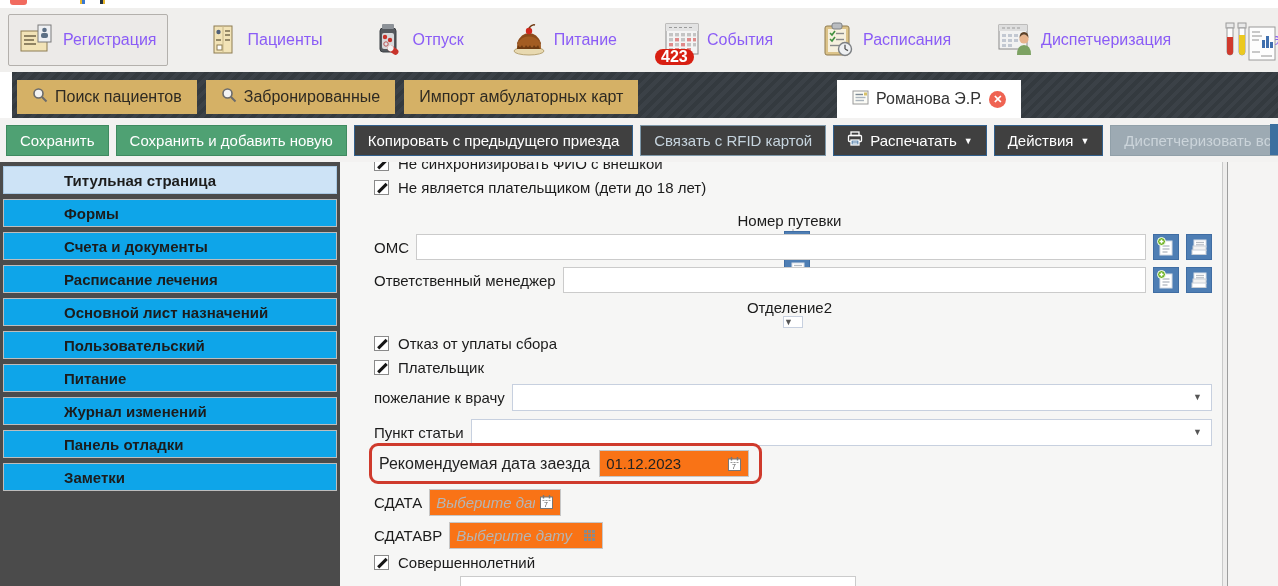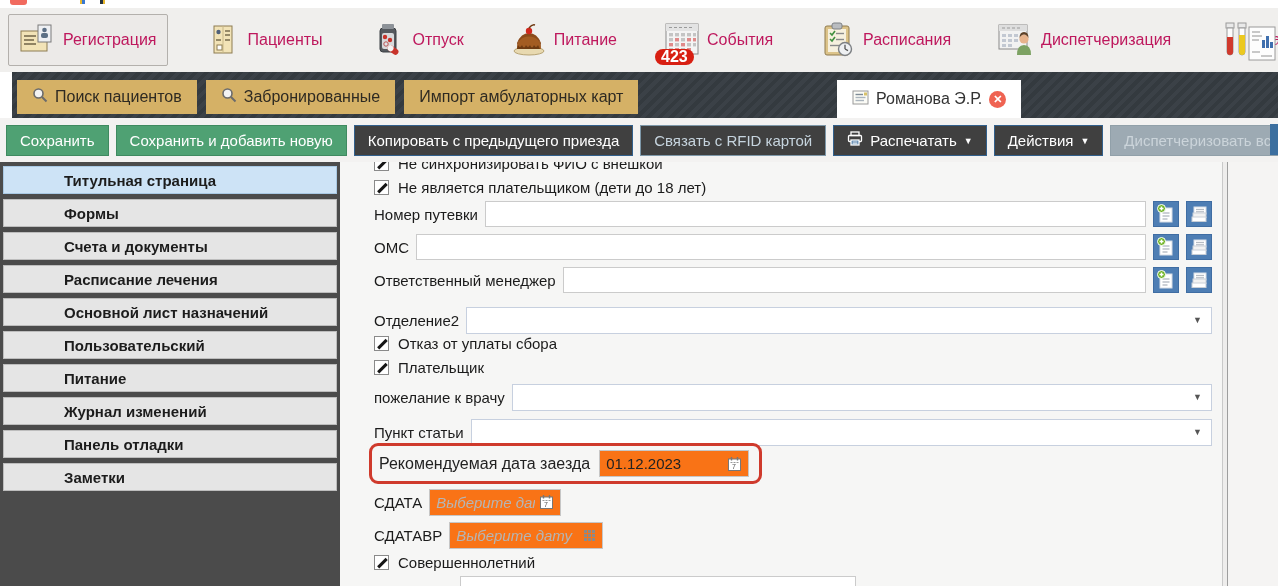--- a/index.html
+++ b/index.html
@@ -9,21 +9,21 @@
   
   .chrome-strip { position:absolute; top:0; left:0; width:1278px; height:8px; background:#fff; }
   .chrome-pill { position:absolute; top:0; left:10px; width:17px; height:5px; border-radius:0 0 3px 3px; background:#f16a5e; }
   .chrome-dot1 { position:absolute; top:0; left:80px; width:5px; height:4px; background:linear-gradient(90deg,#e8b72d 50%,#3a78d0 50%); }
   .chrome-dot2 { position:absolute; top:0; left:100px; width:5px; height:4px; background:linear-gradient(90deg,#24303b 60%,#e8b72d 60%); }
 
   
   .toolbar { position:absolute; top:8px; left:0; width:1278px; height:64px; background:#f0efed; display:flex; align-items:center; padding-left:8px; }
   .tb-item { display:flex; align-items:center; gap:6px; padding:5px 10px; cursor:pointer; white-space:nowrap; }
   .tb-item.selected { background:#eceae8; border:1px solid #b3b0ac; border-radius:2px; }
-  .tb-label { font-size:16px; color:#be185d; }
+  .tb-label { font-size:16px; color:#8b5cf6; }
   .tb-icon { position:relative; width:38px; height:40px; display:flex; align-items:center; justify-content:center; flex:none; }
   .tb-badge { position:absolute; left:-8px; bottom:-5px; background:#d81f12; color:#fff; font-size:16px; font-weight:bold; padding:1px 6px; border-radius:10px; line-height:14px; }
   .tb-spacer { width:26px; flex:none; }
   .tb-partial { position:absolute; top:18px; left:1248px; }
 
   
   .tabbar { position:absolute; top:72px; left:12px; width:1278px; height:46px;
     background:repeating-linear-gradient(135deg,#343a3f 0 4px,#3b4147 4px 8px); display:flex; align-items:flex-start; gap:9px; padding-left:5px; }
   .tab { margin-top:8px; height:34px; display:flex; align-items:center; gap:7px; padding:0 15px; font-size:16px; cursor:pointer; white-space:nowrap; }
   .tab.t-tan { background:#d5b166; color:#2e2a22; }
@@ -37,21 +37,21 @@
   .abtn.green { background:#4fa173; border:1px solid #3f8a60; }
   .abtn.blue { background:#404040; border:1px solid #32608c; }
   .abtn.dis-blue { background:#404040; border:1px solid #7e98a9; color:#c6d4de; cursor:default; }
   .abtn.dis-gray { background:#9daab3; border:1px solid #91a0a9; color:#cbd4da; cursor:default; }
   .caret { font-size:9px; margin-top:2px; }
   .ab-sliver { position:absolute; right:0; top:6px; width:8px; height:31px; background:#3c6f9f; }
 
   
   .content { position:absolute; top:162px; left:0; width:1278px; height:424px; background:#f6f6f5; }
   .sidebar { position:absolute; left:0; top:0; width:340px; height:424px; background:#4b4b4b; padding-top:4px; }
-  .side-item { height:28px; margin:0 3px 5px 3px; background:#e5e5e5; border:1px solid #bdbdbd; display:flex; align-items:center; padding-left:60px; font-size:15px; font-weight:bold; color:#1c1c1c; cursor:pointer; }
+  .side-item { height:28px; margin:0 3px 5px 3px; background:#0ea5e9; border:1px solid #bdbdbd; display:flex; align-items:center; padding-left:60px; font-size:15px; font-weight:bold; color:#1c1c1c; cursor:pointer; }
   .side-item.selected { background:#cde3f6; border-color:#a9c9e4; }
 
   .formpanel { position:absolute; left:340px; top:0; width:882px; height:424px; overflow:hidden; }
   .row { position:absolute; left:34px; right:10px; display:flex; align-items:center; }
   .row .lbl { font-size:15px; color:#1b1b1b; margin-right:7px; white-space:nowrap; }
   .txt { flex:1; height:26px; background:#fff; border:1px solid #cbcbcb; }
   .dd { flex:1; height:27px; background:#fff; border:1px solid #c7d0df; display:flex; align-items:center; justify-content:flex-end; padding-right:9px; cursor:pointer; }
   .dd-caret { font-size:9px; color:#555; }
   .icon-btn { width:26px; height:26px; margin-left:7px; background:#4e7eb4; border:1px solid #3f6da3; display:flex; align-items:center; justify-content:center; cursor:pointer; flex:none; }
 
@@ -370,21 +370,21 @@
       <span class="lbl">Не синхронизировать ФИО с внешкой</span>
     </div>
 
     <div class="row" style="top:16px;height:18px;">
       <span class="cb">
           <i></i>
         </span>
       <span class="lbl">Не является плательщиком (дети до 18 лет)</span>
     </div>
 
-    <div class="row" style="top:38px;height:28px;">
+    <div class="row" style="top:50px;height:28px;flex-direction:column;">
       <span class="lbl">Номер путевки</span>
       <div class="txt"></div>
       <div class="icon-btn">
           <svg width="20" height="20" viewBox="0 0 20 20">
             <rect x="4" y="4" width="12" height="14" fill="#fff" stroke="#d7dde5"></rect>
             <line x1="6.5" y1="9" x2="13.5" y2="9" stroke="#b6bcc4" stroke-width="1.4"></line>
             <line x1="6.5" y1="12" x2="13.5" y2="12" stroke="#b6bcc4" stroke-width="1.4"></line>
             <line x1="6.5" y1="15" x2="11.5" y2="15" stroke="#b6bcc4" stroke-width="1.4"></line>
             <circle cx="5.5" cy="4.5" r="4" fill="#6fb324" stroke="#fff"></circle>
             <line x1="5.5" y1="2.5" x2="5.5" y2="6.5" stroke="#fff" stroke-width="1.5"></line>
@@ -445,21 +445,21 @@
           <svg width="20" height="20" viewBox="0 0 20 20">
             <rect x="5" y="3" width="12" height="7" fill="#fff" stroke="#d7dde5"></rect>
             <line x1="7" y1="5.5" x2="15" y2="5.5" stroke="#b6bcc4" stroke-width="1.3"></line>
             <line x1="7" y1="7.8" x2="15" y2="7.8" stroke="#b6bcc4" stroke-width="1.3"></line>
             <rect x="4" y="9" width="13" height="4.5" fill="#f2f2f2" stroke="#c9cfd7"></rect>
             <rect x="3" y="13" width="14" height="4.5" fill="#fff" stroke="#c9cfd7"></rect>
           </svg>
         </div>
     </div>
 
-    <div class="row" style="top:144px;height:28px;">
+    <div class="row" style="top:137px;height:28px;flex-direction:column;">
       <span class="lbl">Отделение2</span>
       <div class="dd">
           <span class="dd-caret">▼</span>
         </div>
     </div>
 
     <div class="row" style="top:172px;height:18px;">
       <span class="cb">
           <i></i>
         </span>

